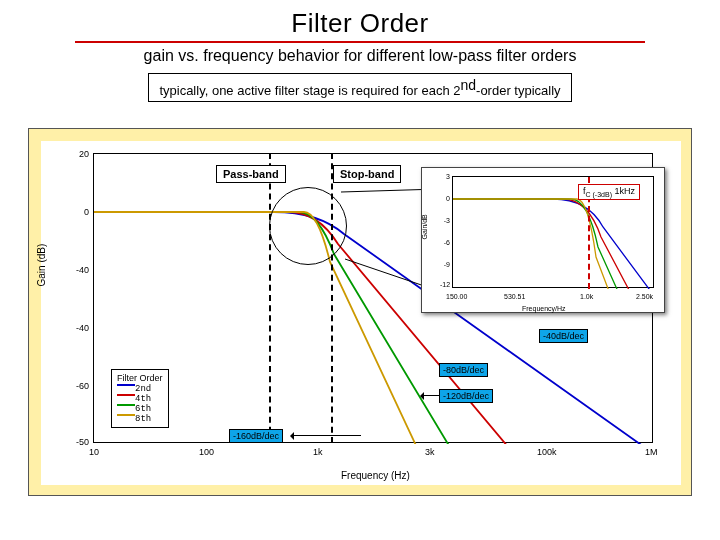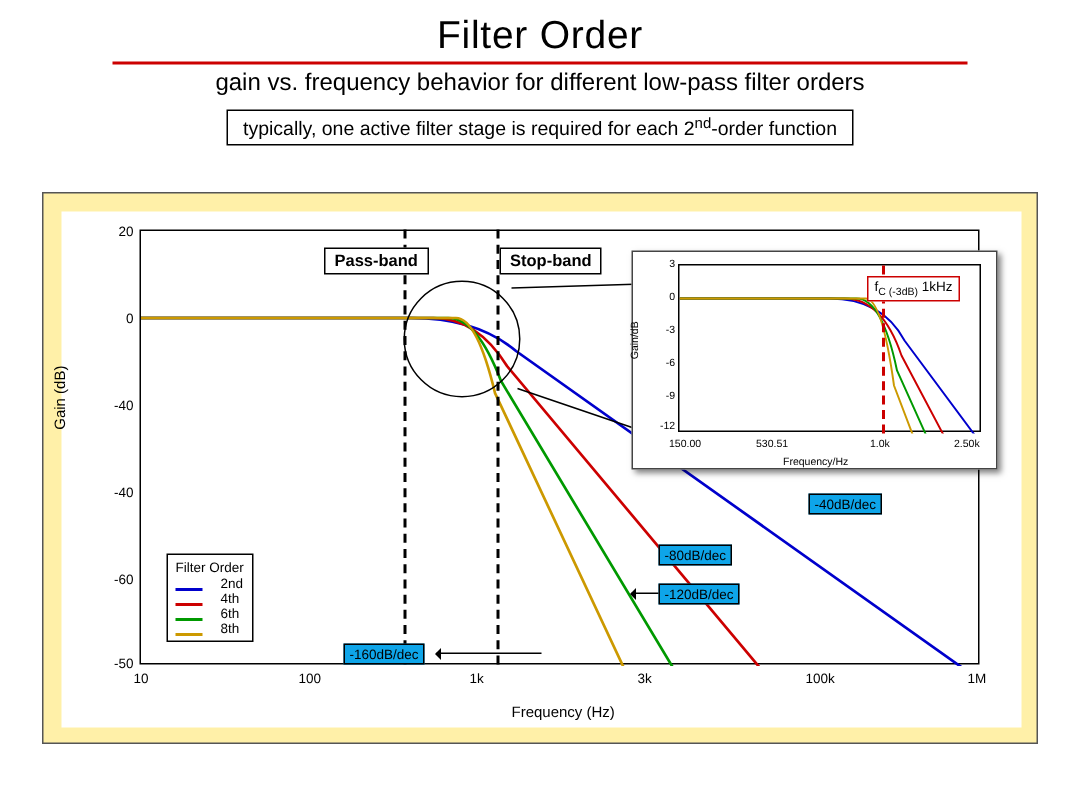--- a/index.html
+++ b/index.html
@@ -2,34 +2,34 @@
 <html><head>
 <meta charset="utf-8">
 <style>
   * { box-sizing: border-box; margin: 0; padding: 0; }
   html, body { width: 720px; height: 540px; font-family: Arial, sans-serif; background: #fff; }
   .slide { width: 720px; height: 540px; position: relative; }
   .title { text-align: center; font-size: 26px; font-weight: normal; letter-spacing: 0.5px; margin-top: 8px; }
   .underline { width: 570px; height: 2px; background: #c00; margin: 2px auto 0; }
   .subtitle { text-align: center; font-size: 16px; font-weight: normal; margin-top: 4px; }
   .note-box { border: 1px solid #000; padding: 3px 10px; font-size: 13px; width: fit-content; margin: 8px auto 0; }
-  .note-box sup { font-size: 10px; }
+  .note-box sup { font-size: 14px; }
   .outer-frame { position: absolute; left: 28px; top: 120px; width: 664px; height: 368px; background: #fff0a8; border: 1px solid #555; }
   .chart-area { position: absolute; left: 12px; top: 12px; width: 640px; height: 344px; background: #fff; }
   .plot { position: absolute; left: 52px; top: 12px; width: 560px; height: 290px; border: 1px solid #000; }
   .ylabel { position: absolute; left: 0px; top: 140px; transform: rotate(-90deg); transform-origin: left center; font-size: 10px; white-space: nowrap; }
   .xlabel { position: absolute; left: 300px; bottom: 4px; font-size: 10px; }
   .ytick { position: absolute; left: 24px; font-size: 9px; text-align: right; width: 24px; }
   .xtick { position: absolute; bottom: 28px; font-size: 9px; }
   .band-label { position: absolute; border: 1px solid #000; background: #fff; font-size: 11px; font-weight: bold; padding: 2px 6px; top: 24px; }
   .vsep { position: absolute; border-left: 2px dashed #000; height: 290px; top: 12px; }
   .circle { position: absolute; border: 1.5px solid #000; border-radius: 50%; }
   .legend-box { position: absolute; left: 70px; top: 228px; border: 1px solid #000; background: #fff; font-size: 9px; padding: 3px 5px; }
   .legend-title { font-weight: normal; margin-bottom: 1px; }
-  .legend-row { display: flex; align-items: flex-end; gap: 12px; }
+  .legend-row { display: flex; align-items: flex-start; gap: 0; font-family: Liberation Mono, monospace; }
   .legend-swatch { width: 18px; height: 2px; }
   .slope-label { position: absolute; border: 1px solid #000; background: #0ea5e9; font-size: 9px; padding: 1px 3px; }
   .arrow-line { position: absolute; height: 1px; background: #000; }
   .arrow-line::after { content: ""; position: absolute; left: -5px; top: -3px; border: 4px solid transparent; border-right-color: #000; }
   .inset { position: absolute; right: 16px; top: 26px; width: 244px; height: 146px; background: #fff; border: 1px solid #444; box-shadow: 2px 2px 4px rgba(0,0,0,0.5); }
   .inset-plot { position: absolute; left: 30px; top: 8px; width: 202px; height: 112px; border: 1px solid #000; }
   .inset-ytick { position: absolute; left: 18px; font-size: 7px; text-align: right; width: 10px; }
   .inset-xtick { position: absolute; bottom: 12px; font-size: 7px; }
   .inset-ylabel { position: absolute; left: 2px; top: 68px; transform: rotate(-90deg); transform-origin: left center; font-size: 7px; }
   .inset-xlabel { position: absolute; left: 100px; bottom: 0; font-size: 7px; }
@@ -44,21 +44,21 @@
   svg.curves { position: absolute; left: 0; top: 0; }
 </style>
 </head>
 <body>
 
 <div class="slide">
   <div class="title">Filter Order</div>
   <div class="underline"></div>
   <div class="subtitle">gain vs. frequency behavior for different low-pass filter orders</div>
   <div class="note-box">
-    <span>typically, one active filter stage is required for each 2</span><sup>nd</sup><span>-order function</span>
+    <span>typically, one active filter stage is required for each 2</span><sup>nd</sup><span>-order typically</span>
   </div>
 
   <div class="outer-frame">
     <div class="chart-area">
       <div class="ylabel">Gain (dB)</div>
       <div class="xlabel">Frequency (Hz)</div>
 
       <div class="ytick" style="top:8px">20</div>
       <div class="ytick" style="top:66px">0</div>
       <div class="ytick" style="top:124px">-40</div>

